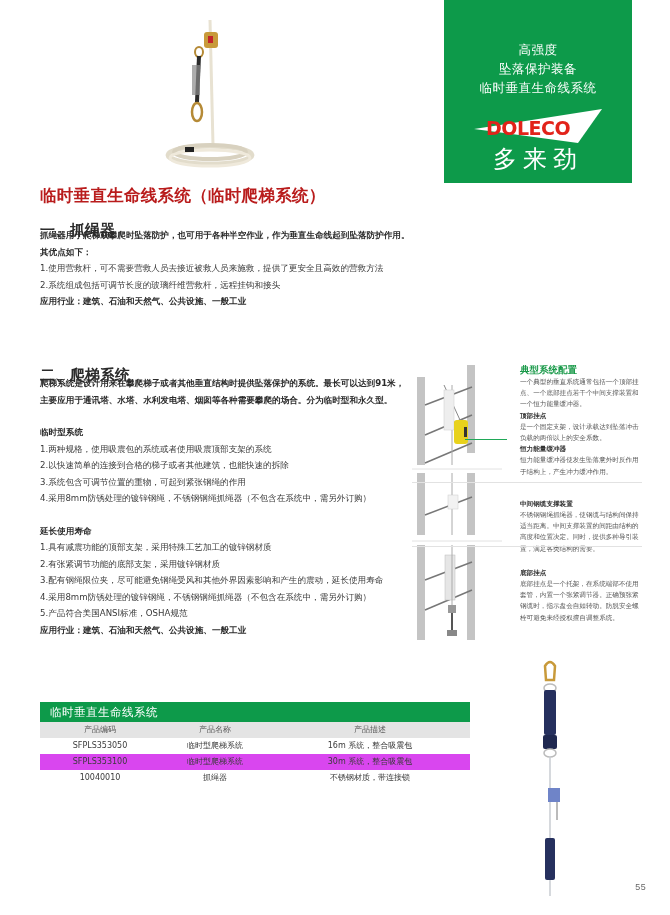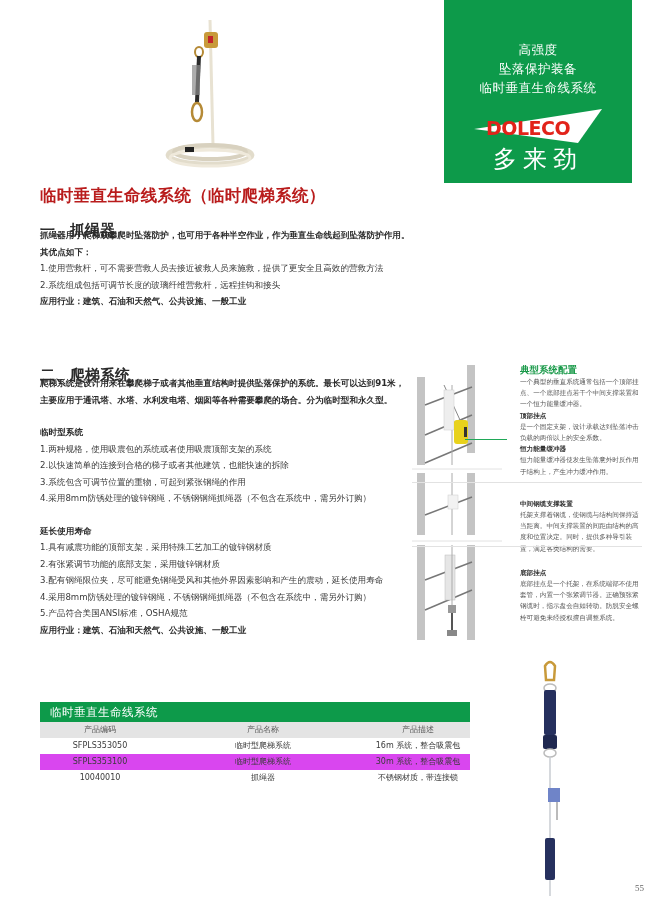--- a/index.html
+++ b/index.html
@@ -38,28 +38,28 @@
   .side .side-title { font-size: 9.5px; font-weight: bold; color: #1a9a4a; line-height: 13px; margin-bottom: 1px; }
   .side .sub { font-weight: bold; color: #333; }
   .divider { position: absolute; height: 1px; background: #e2e2e2; }
 
   
   .lanyard { position: absolute; left: 535px; top: 660px; width: 30px; height: 240px; }
 
   
   .table { position: absolute; left: 40px; top: 702px; width: 430px; font-size: 8px; }
   .table-head { background: #0d9a4a; color: #fff; font-size: 11.5px; height: 20px; line-height: 20px; padding-left: 10px; letter-spacing: 0.5px; }
-  .trow { display: flex; height: 16px; line-height: 16px; color: #3a3a3a; gap: 48px; }
+  .trow { display: flex; height: 16px; line-height: 16px; color: #3a3a3a; }
   .trow.alt { background: #d946ef; }
   .trow.col-h { background: #e4e4e4; color: #555; }
   .c1 { width: 120px; text-align: center; }
   .c2 { width: 110px; text-align: center; }
   .c3 { flex: 1; text-align: center; }
 
-  .page-no { position: absolute; left: 635px; top: 883px; font-family: Liberation Serif, serif; font-size: 9px; color: #666; }
+  .page-no { position: absolute; left: 635px; top: 883px; font-family: Liberation Mono, monospace; font-size: 9px; color: #666; }
 </style>
 </head>
 <body>
 
 <div class="hero-img">
   <svg width="105" height="155" viewBox="0 0 105 155">
     <line x1="55" y1="0" x2="58" y2="125" stroke="#e8e2d2" stroke-width="3"></line>
     <rect x="49" y="12" width="14" height="16" rx="3" fill="#c89a3a"></rect>
     <rect x="53" y="16" width="5" height="7" fill="#c2242a"></rect>
     <ellipse cx="44" cy="32" rx="4" ry="5" fill="none" stroke="#b58a36" stroke-width="2"></ellipse>
@@ -154,21 +154,21 @@
 
 <div class="side">
   <div class="side-title">典型系统配置</div>
   <div>一个典型的垂直系统通常包括一个顶部挂点、一个底部挂点若干个中间支撑装置和一个恒力能量缓冲器。</div>
   <div class="sub">顶部挂点</div>
   <div>是一个固定支架，设计承载达到坠落冲击负载的两倍以上的安全系数。</div>
   <div class="sub">恒力能量缓冲器</div>
   <div>恒力能量缓冲器使发生坠落意外时反作用于结构上，产生冲力缓冲作用。</div>
   <div style="height:21px"></div>
   <div class="sub">中间钢缆支撑装置</div>
-  <div>托架支撑着钢缆，使钢缆与结构间保持适当距离。中间支撑装置的间距由结构的高度和位置决定。同时，提供多种导引装置，满足各类结构的需要。</div>
+  <div>不锈钢钢绳抓绳器，使钢缆与结构间保持适当距离。中间支撑装置的间距由结构的高度和位置决定。同时，提供多种导引装置，满足各类结构的需要。</div>
   <div style="height:13px"></div>
   <div class="sub">底部挂点</div>
   <div>底部挂点是一个托架，在系统端部不使用套管，内置一个张紧调节器。正确预张紧钢缆时，指示盘会自如转动。防脱安全螺栓可避免未经授权擅自调整系统。</div>
 </div>
 <div class="divider" style="left:412px; top:482px; width:230px;"></div>
 <div class="divider" style="left:412px; top:546px; width:230px;"></div>
 
 <div class="lanyard">
   <svg width="30" height="240" viewBox="0 0 30 240">
     <path d="M10 6 Q15 -2 20 6 L19 20 L11 20 Z" fill="none" stroke="#c89a3a" stroke-width="2.5"></path>

